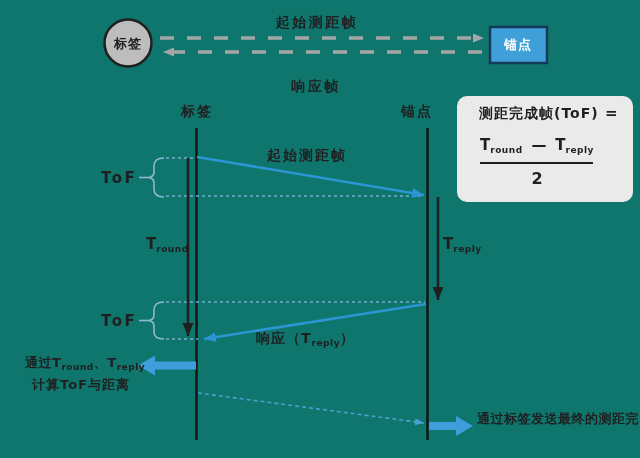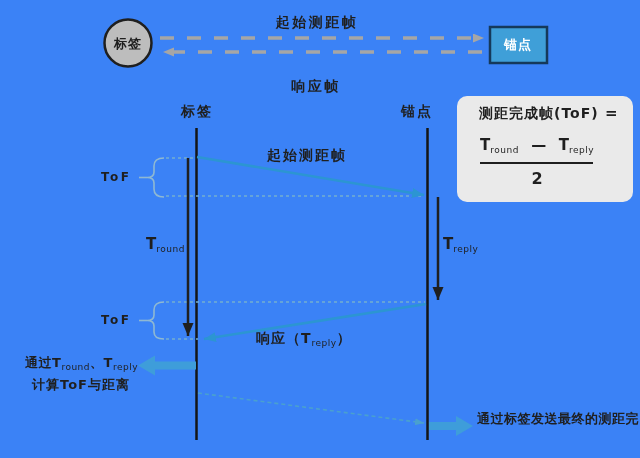--- a/index.html
+++ b/index.html
@@ -1,25 +1,25 @@
 <!DOCTYPE html>
 <html><head>
 <meta charset="utf-8">
 <style>
   html,body{margin:0;padding:0;background:#fff;}
-  #stage{position:relative;width:640px;height:458px;background:#3b82f6;overflow:hidden;
+  #stage{position:relative;width:640px;height:458px;background:#0f766e;overflow:hidden;
          font-family:"DejaVu Sans","Liberation Sans",sans-serif;}
   #gfx{position:absolute;left:0;top:0;}
   .t{position:absolute;font-weight:bold;color:#1f1f1f;white-space:nowrap;line-height:1;}
   .cx{transform:translateX(-50%);}
-  .sub{font-size:9px;vertical-align:-3px;letter-spacing:.5px;font-weight:normal;}
+  .sub{font-size:9px;vertical-align:-3px;letter-spacing:.5px;font-weight:bold;}
   .banner-lab{font-size:14px;letter-spacing:2.5px;}
   .node-lab{font-size:13px;letter-spacing:1px;}
   .ll-lab{font-size:14px;letter-spacing:2px;}
-  .tof{font-size:12px;letter-spacing:2.5px;}
+  .tof{font-size:15px;letter-spacing:2.5px;}
   .tvar{font-size:15px;}
   .arrow-lab{font-size:14px;letter-spacing:2px;}
   .note{font-size:13px;letter-spacing:.5px;}
   #anchor-box-label{color:#ffffff;}
   #formula-title{font-size:14px;letter-spacing:1px;}
   #formula-eq{font-size:15px;}
   #formula-num{display:flex;justify-content:space-between;align-items:baseline;width:114px;font-size:15px;}
   #formula-den{font-size:16px;}
   #note-right-1,#note-right-2{font-size:13px;letter-spacing:.5px;}
 </style>

